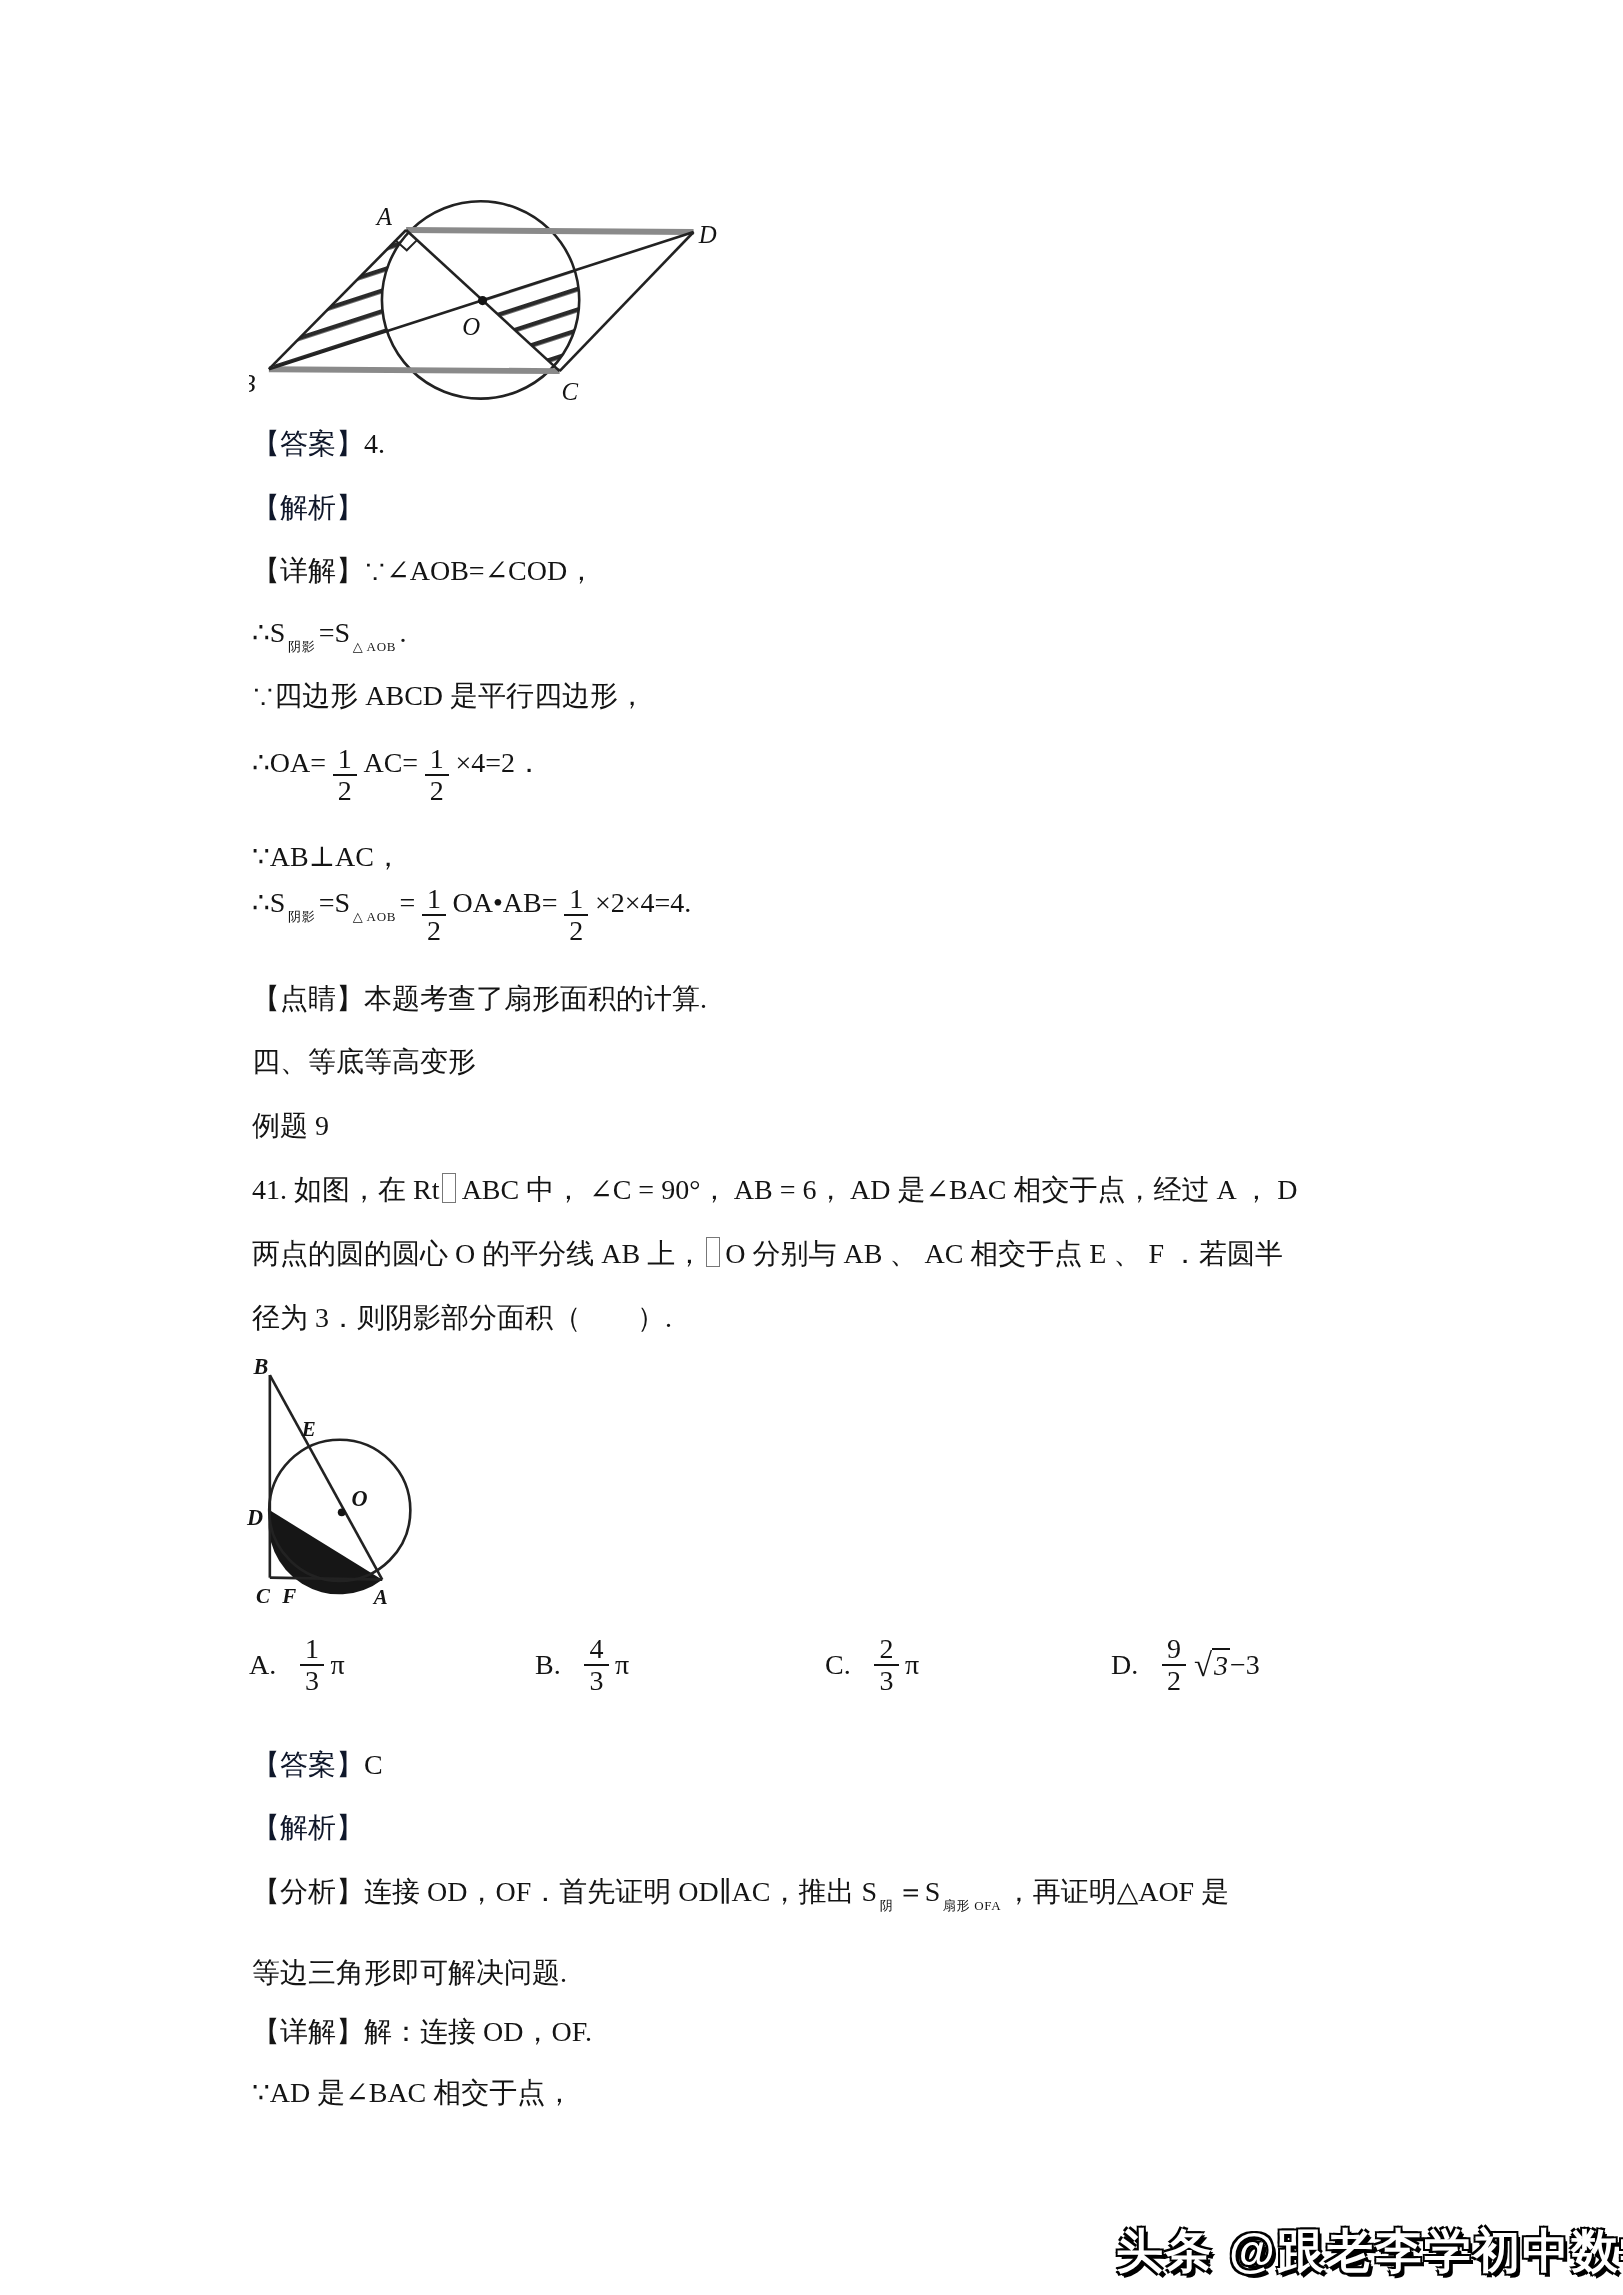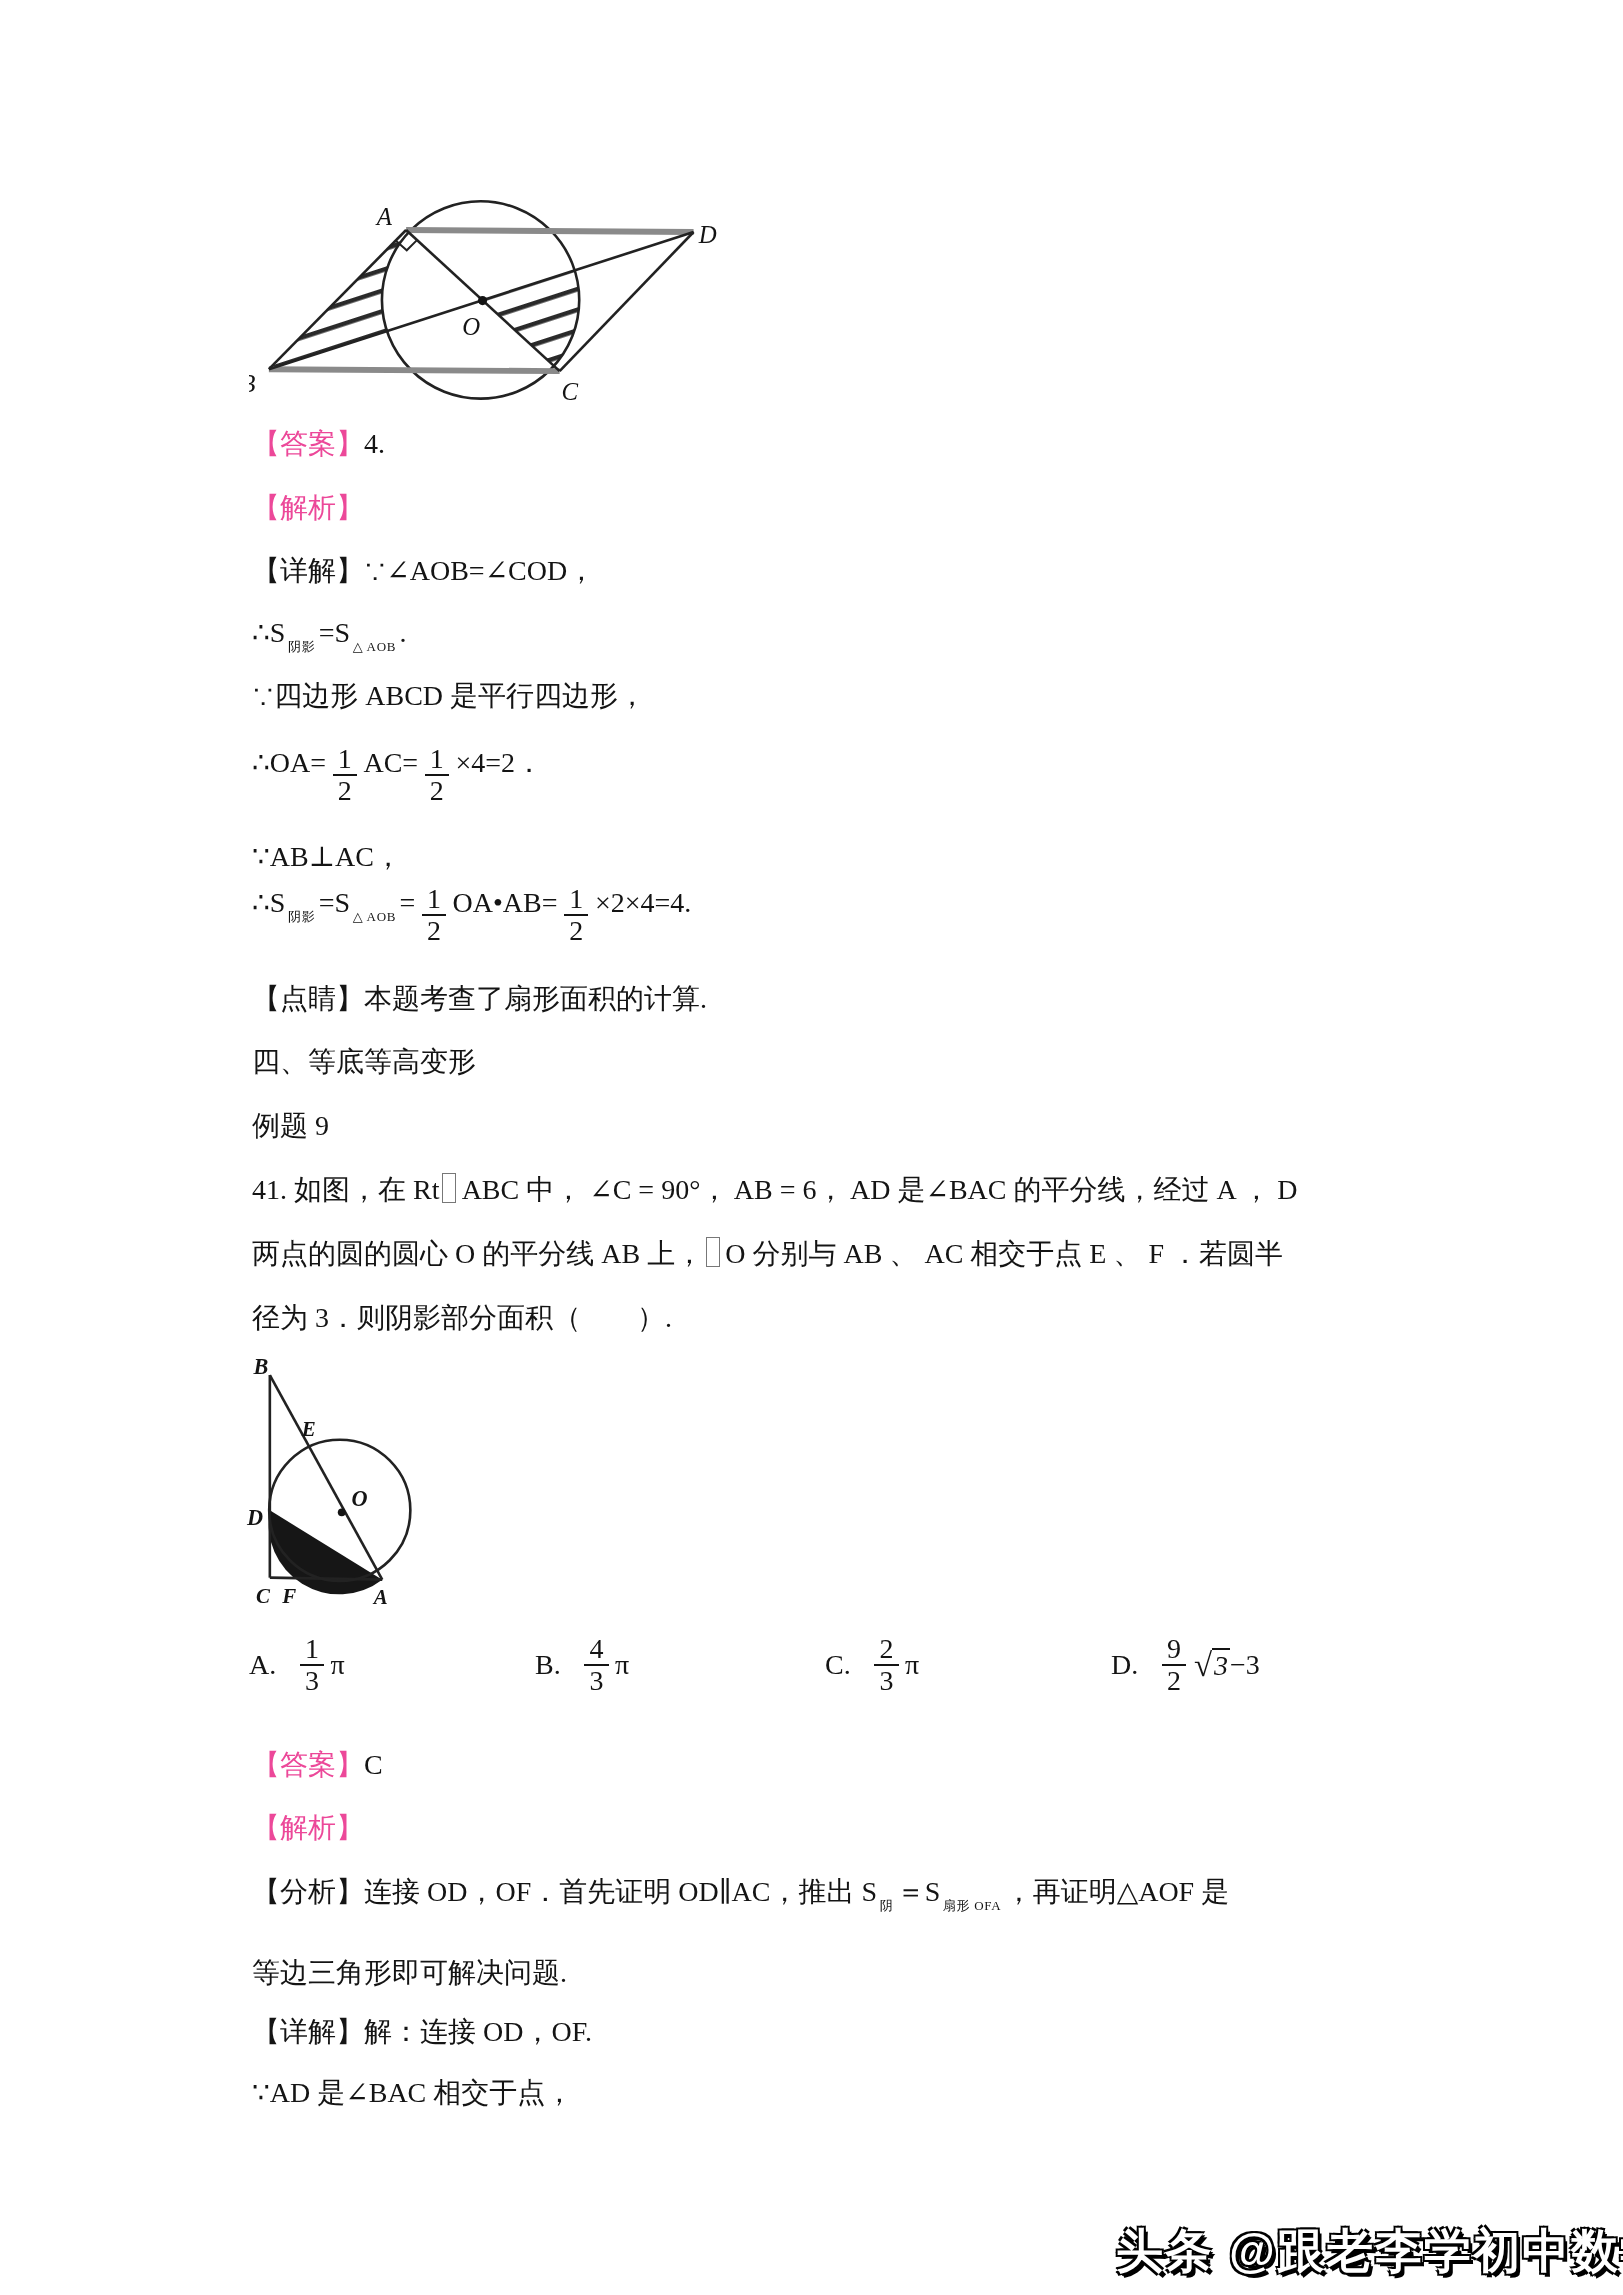--- a/index.html
+++ b/index.html
@@ -9,21 +9,21 @@
     background:#ffffff;
     font-family:"Liberation Serif","DejaVu Serif",serif;
     color:#141414;
     overflow:hidden;
   }
   .row{
     position:absolute;left:252px;
     font-size:28px;line-height:1.35;white-space:nowrap;
   }
   .frow{display:flex;align-items:flex-start;}
-  .blue{color:#ec4899;}
+  .blue{color:#0f172a;}
   .mi{}
   .sub{font-size:13px;vertical-align:-9.2px;margin:0 3.3px 0 2.6px;letter-spacing:0.7px;}
   .frac{display:inline-block;vertical-align:middle;text-align:center;margin:0 6.5px;}
   .frac .fn{display:block;padding:0 5.2px;line-height:1.08;}
   .frac .fd{display:block;border-top:2px solid #141414;padding:0 5.2px;line-height:1.08;}
   .tofu{display:inline-block;width:12.4px;height:27.5px;border:1.3px solid #777;margin:0 5.2px 0 2.6px;vertical-align:-3.9px;background:#fff;}
   .opt{position:absolute;top:1634px;display:flex;align-items:center;font-size:28px;}
   .opt .olabel{margin-right:17px;}
   .radsign{font-size:33px;line-height:1;margin-left:1.3px;}
   .radarg{border-top:2px solid #141414;padding:0 2px;font-style:italic;}
@@ -137,21 +137,21 @@
 
 <div class="row" style="top:1043px">
   <span>四、等底等高变形</span>
 </div>
 
 <div class="row" style="top:1107px">
   <span>例题 9</span>
 </div>
 
 <div class="row" style="top:1171px">
-  <span>41. 如图，在 </span><span class="mi">Rt</span><span class="tofu"></span><span class="mi">ABC</span><span> 中， </span><span class="mi">∠C = 90°</span><span>， </span><span class="mi">AB = 6</span><span>， </span><span class="mi">AD</span><span> 是</span><span class="mi">∠BAC</span><span> 的平分线，经过 A ， </span><span class="mi">D</span>
+  <span>41. 如图，在 </span><span class="mi">Rt</span><span class="tofu"></span><span class="mi">ABC</span><span> 中， </span><span class="mi">∠C = 90°</span><span>， </span><span class="mi">AB = 6</span><span>， </span><span class="mi">AD</span><span> 是</span><span class="mi">∠BAC</span><span> 相交于点，经过 A ， </span><span class="mi">D</span>
 </div>
 
 <div class="row" style="top:1235px">
   <span>两点的圆的圆心 </span><span class="mi">O</span><span> 的平分线 </span><span class="mi">AB</span><span> 上，</span><span class="tofu"></span><span class="mi">O</span><span> 分别与 </span><span class="mi">AB</span><span> 、 </span><span class="mi">AC</span><span> 相交于点 </span><span class="mi">E</span><span> 、 </span><span class="mi">F</span><span> ．若圆半</span>
 </div>
 
 <div class="row" style="top:1299px">
   <span>径为 3．则阴影部分面积（　　）.</span>
 </div>
 

